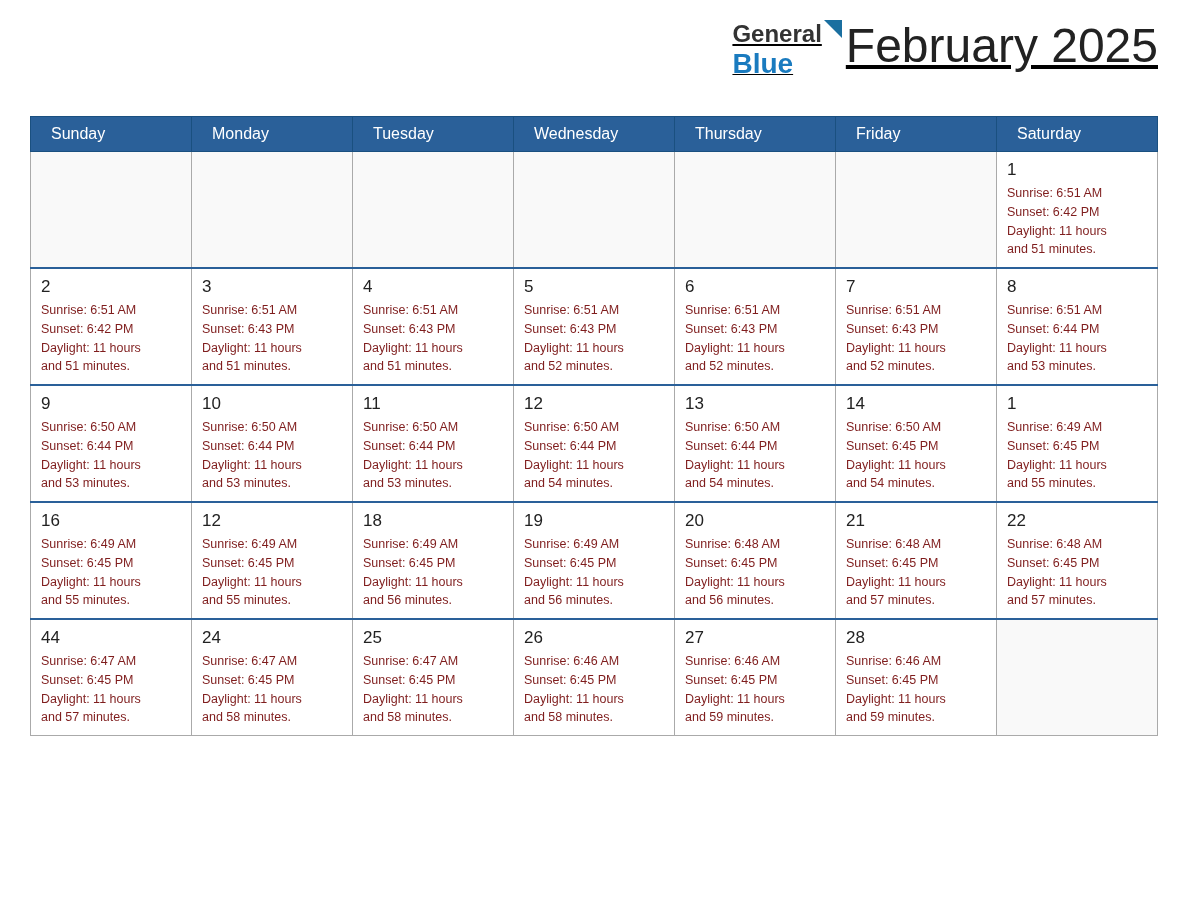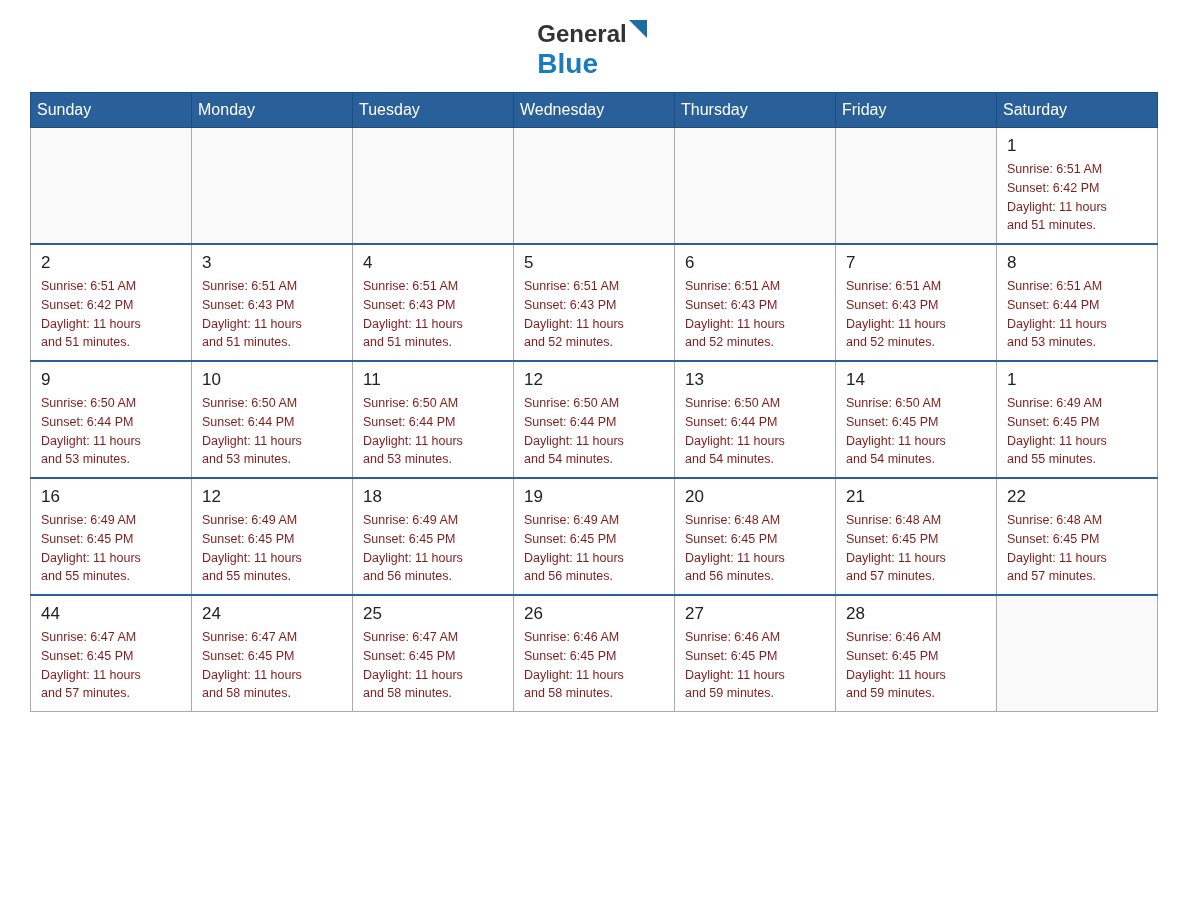--- a/index.html
+++ b/index.html
@@ -5,23 +5,24 @@
     * { box-sizing: border-box; margin: 0; padding: 0; }
     body {
       font-family: Arial, Helvetica, sans-serif;
       background: #fff;
       padding: 20px 30px;
       width: 1188px;
       min-height: 918px;
     }
     .header {
       display: flex;
-      justify-content: center;
+      justify-content: flex-end;
       align-items: flex-start;
-      margin-bottom: 12px;
+      margin-bottom: 36px;
+      text-decoration: underline;
     }
     .logo {
       display: flex;
       align-items: center;
       gap: 4px;
     }
     .logo-block {
       display: flex;
       flex-direction: column;
     }
@@ -45,21 +46,21 @@
     }
     .calendar {
       width: 100%;
       border-collapse: collapse;
       border: 1px solid #888;
     }
     .calendar th {
       background-color: #2a6099;
       color: #fff;
       text-align: left;
-      padding: 8px 6px;
+      padding: 8px 20px;
       font-size: 16px;
       font-weight: normal;
       border: 1px solid #1a5080;
     }
     .calendar td {
       vertical-align: top;
       padding: 8px 10px;
       border: 1px solid #aaa;
       width: 14.28%;
       min-height: 110px;
@@ -95,20 +96,21 @@
         <svg width="22" height="22" viewBox="0 0 22 22" style="margin-left:2px;margin-top:-6px;">
           <polygon points="0,0 18,0 18,18" fill="#1a6fa0"></polygon>
         </svg>
       </div>
       <div>
         <span style="font-size:28px;font-weight:bold;color:#1a7bbf;font-family:Arial,sans-serif;">Blue</span>
       </div>
     </div>
   </div>
   <div class="title-block">
+    <div class="month-title">February 2025</div>
   </div>
 </div>
 
 <table class="calendar">
   <thead>
     <tr>
       <th>Sunday</th>
       <th>Monday</th>
       <th>Tuesday</th>
       <th>Wednesday</th>

